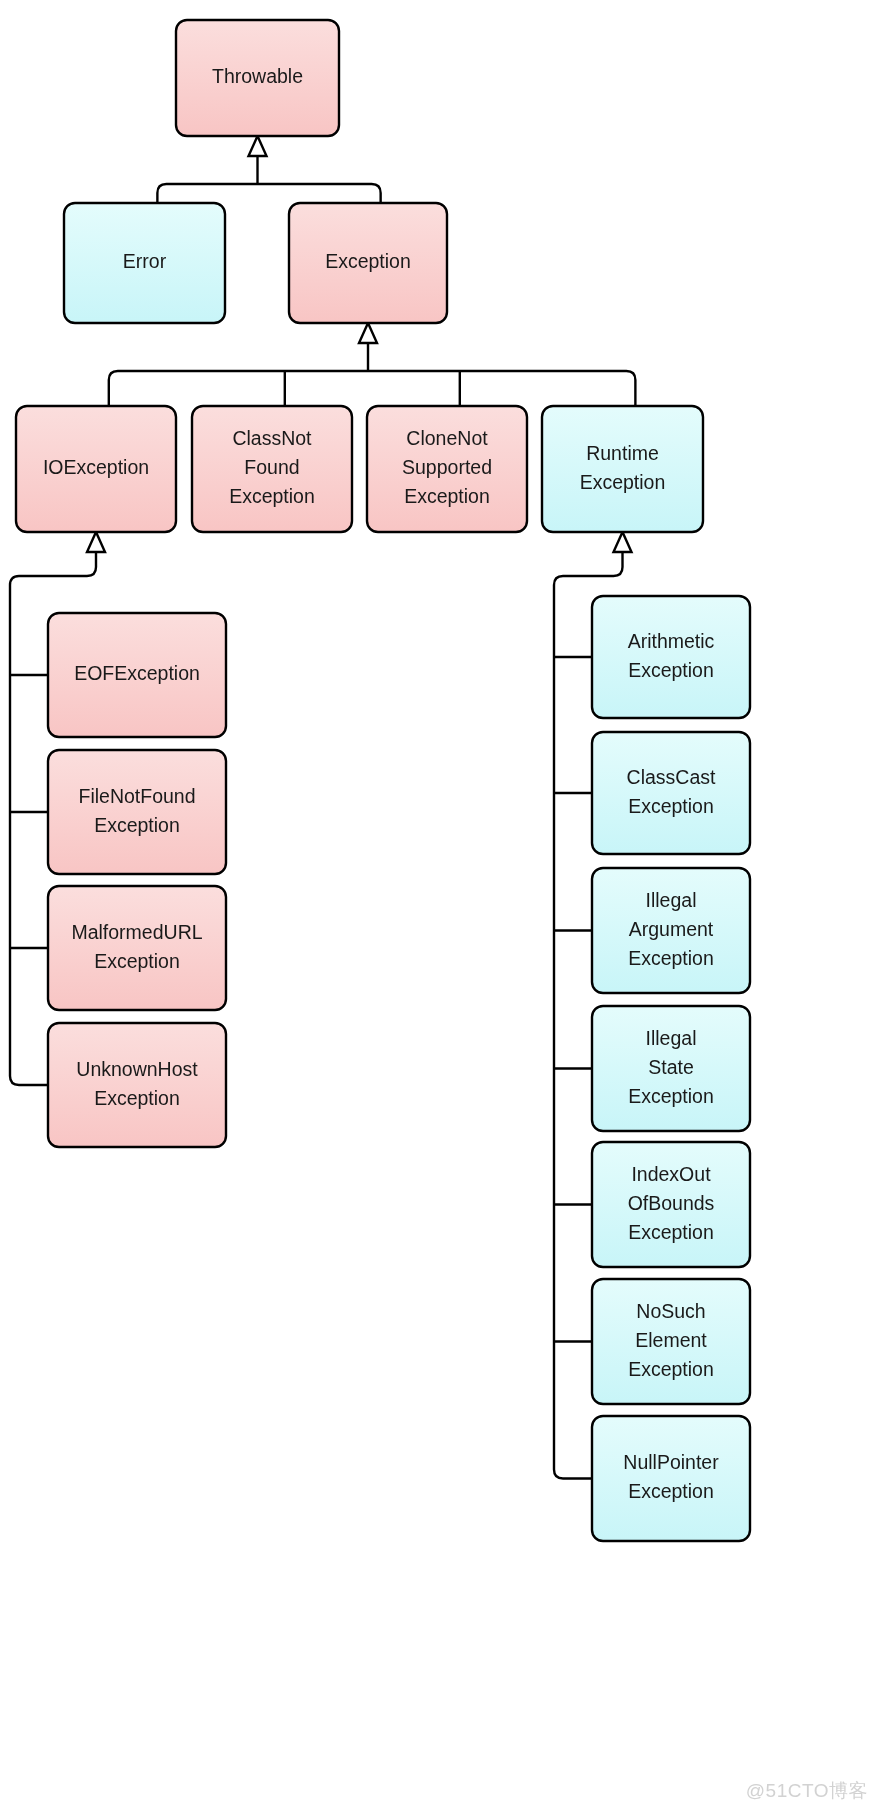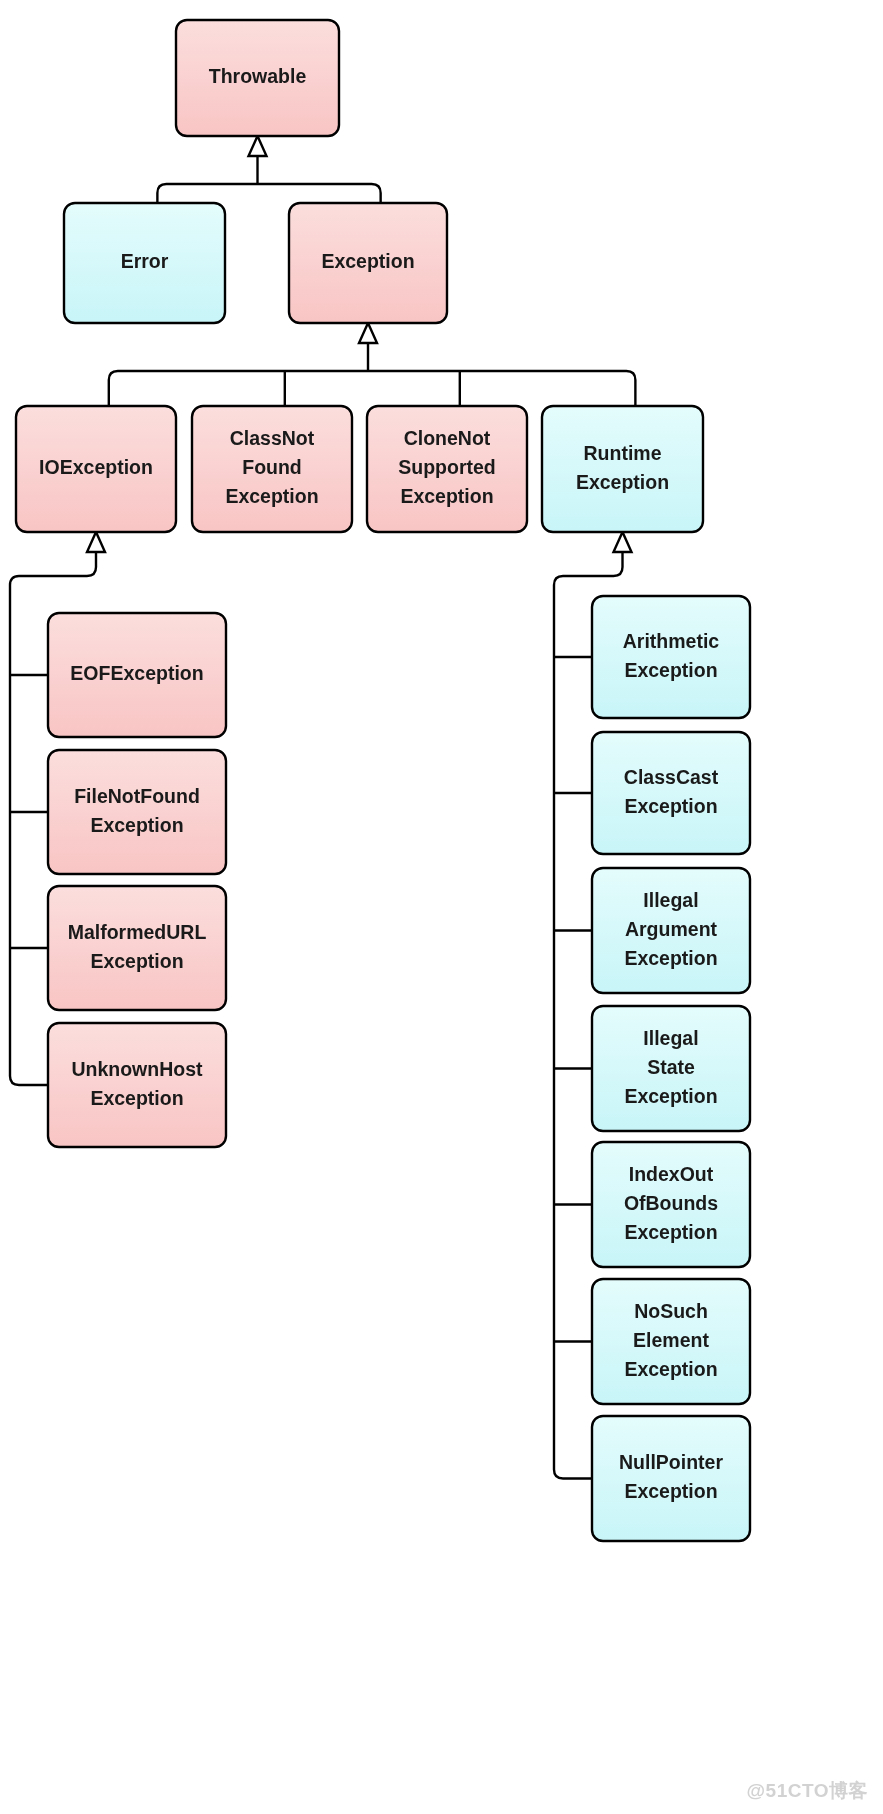--- a/index.html
+++ b/index.html
@@ -11,21 +11,20 @@
     width: 883px;
     height: 1814px;
     font-family: "Liberation Sans", sans-serif;
     position: relative;
     overflow: hidden;
   }
   #diagram-root {
     position: relative;
     width: 883px;
     height: 1588px;
-    font-weight: bold;
   }
   svg#uml-svg {
     position: absolute;
     top: 0;
     left: 0;
     width: 883px;
     height: 1814px;
     display: block;
   }
   .node-rect {

